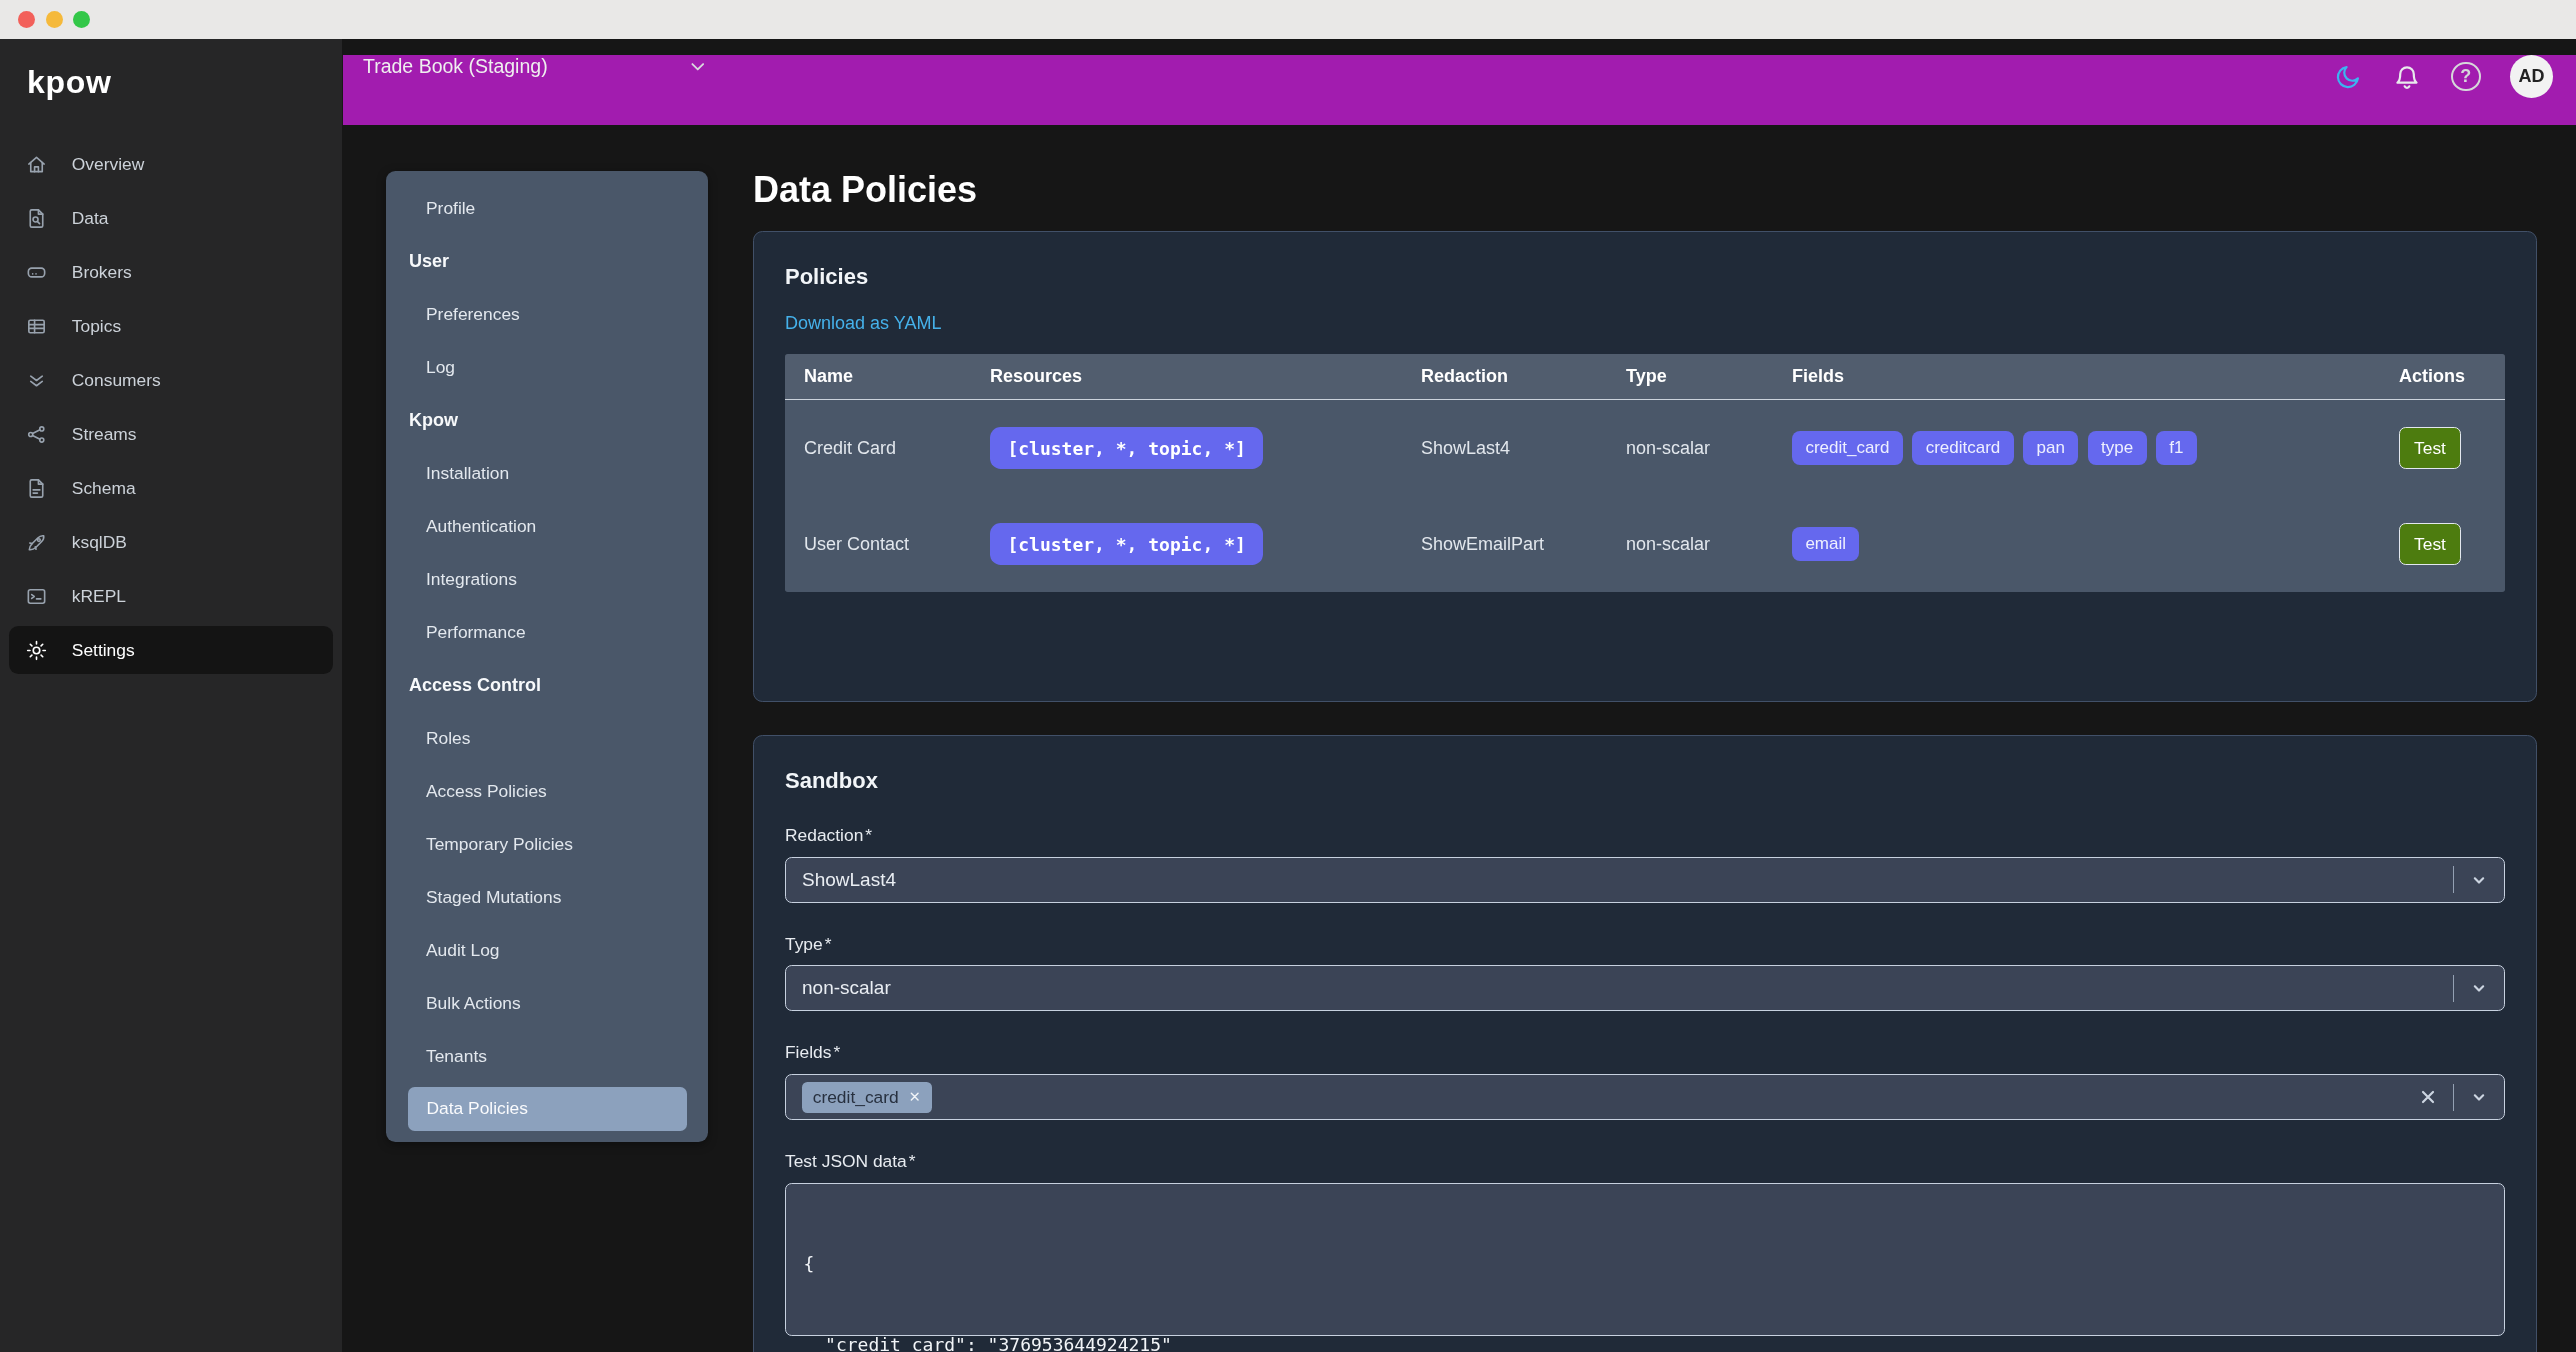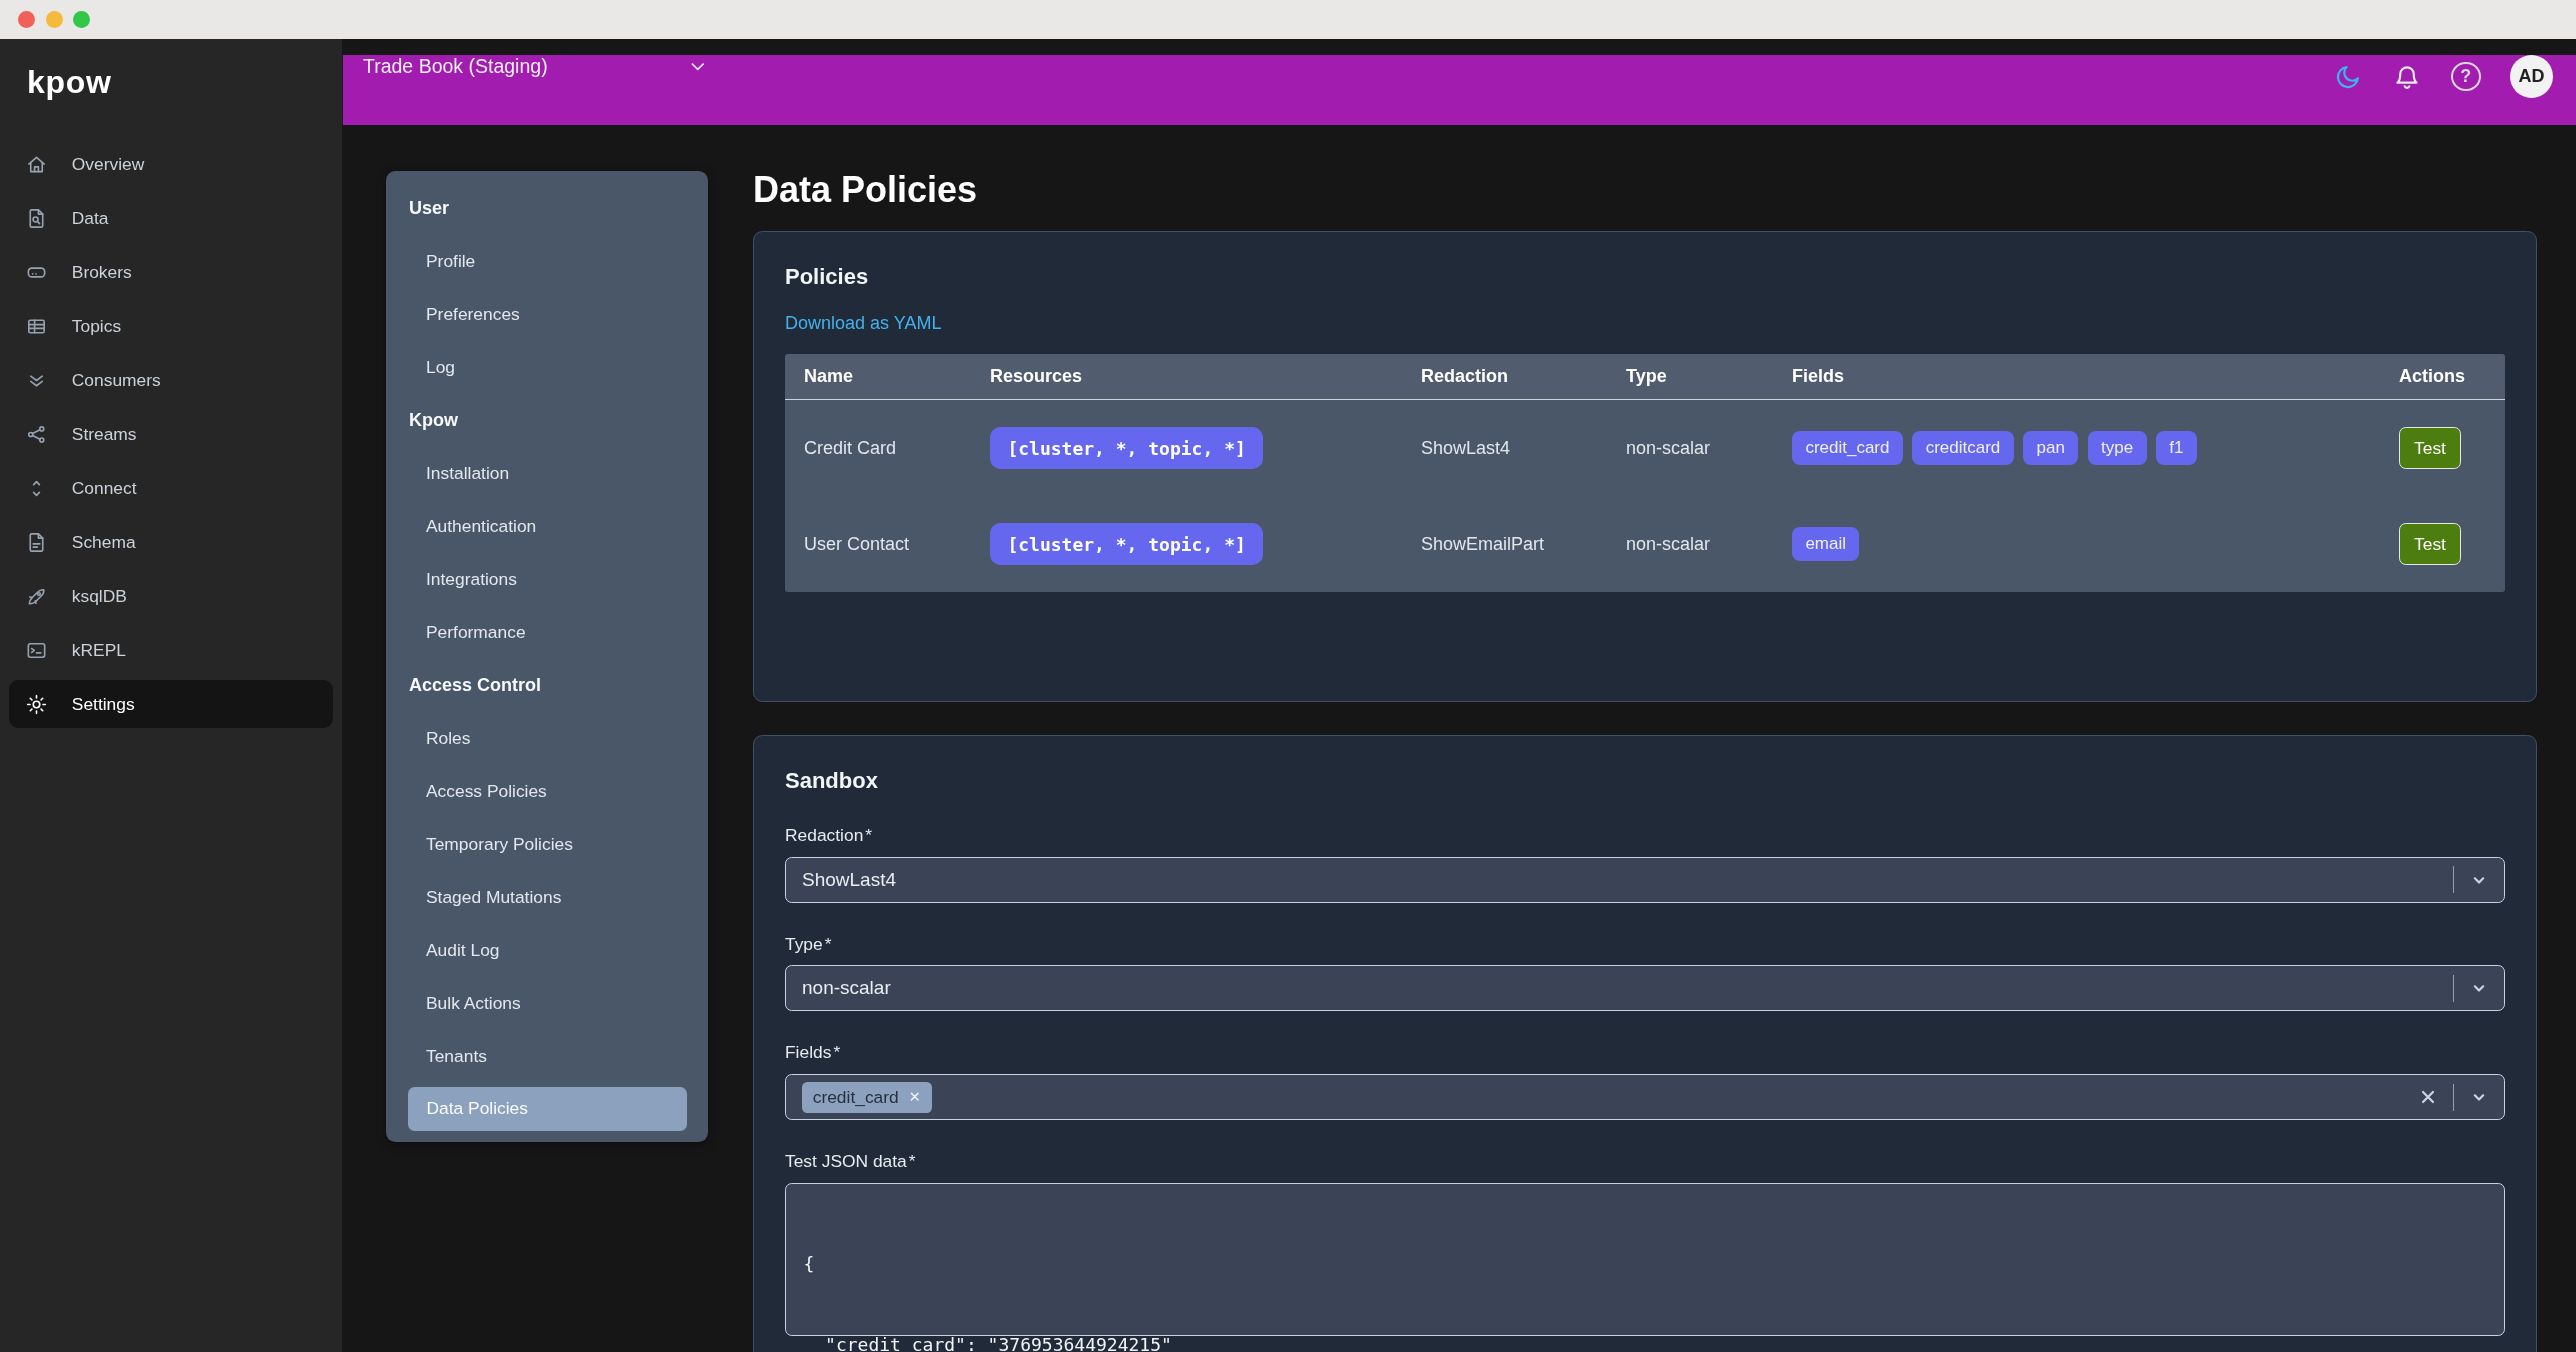--- a/index.html
+++ b/index.html
@@ -160,27 +160,20 @@
         <svg viewBox="0 0 24 24">
             <circle cx="6" cy="12" r="2.1"></circle>
             <circle cx="17.5" cy="6.2" r="2.1"></circle>
             <circle cx="17.5" cy="17.8" r="2.1"></circle>
             <path d="M7.9 11 15.6 7.1M7.9 13l7.7 3.9"></path>
           </svg>
         <span>Streams</span>
       </div>
       <div class="nav-item">
         <svg viewBox="0 0 24 24">
-            <path d="m9 8 3-3.2L15 8"></path>
-            <path d="m9 16 3 3.2L15 16"></path>
-          </svg>
-        <span>Connect</span>
-      </div>
-      <div class="nav-item">
-        <svg viewBox="0 0 24 24">
             <path d="M14 3H7a1.5 1.5 0 0 0-1.5 1.5v15A1.5 1.5 0 0 0 7 21h10a1.5 1.5 0 0 0 1.5-1.5V7.5z"></path>
             <path d="M14 3v4.5h4.5"></path>
             <path d="M8.5 13.5h7M8.5 16.8h4.5"></path>
           </svg>
         <span>Schema</span>
       </div>
       <div class="nav-item">
         <svg viewBox="0 0 24 24">
             <path d="M4.5 19.5c.2-2.6 1.2-4.6 2.8-6.2l6-6c1.9-1.9 4.4-2.6 6.2-2.3.3 1.8-.4 4.3-2.3 6.2l-6 6c-1.6 1.6-3.6 2.6-6.7 2.3z"></path>
             <circle cx="14.5" cy="9.5" r="1.4"></circle>
@@ -228,22 +221,22 @@
       <div class="tb-icon help">
         <span>?</span>
       </div>
       <div class="avatar">AD</div>
     </div>
   </header>
 
   <main class="main">
 
     <div class="settings-card">
+      <div class="sn-row">Profile</div>
       <div class="sn-row sn-header">User</div>
-      <div class="sn-row">Profile</div>
       <div class="sn-row">Preferences</div>
       <div class="sn-row">Log</div>
       <div class="sn-row sn-header">Kpow</div>
       <div class="sn-row">Installation</div>
       <div class="sn-row">Authentication</div>
       <div class="sn-row">Integrations</div>
       <div class="sn-row">Performance</div>
       <div class="sn-row sn-header">Access Control</div>
       <div class="sn-row">Roles</div>
       <div class="sn-row">Access Policies</div>

